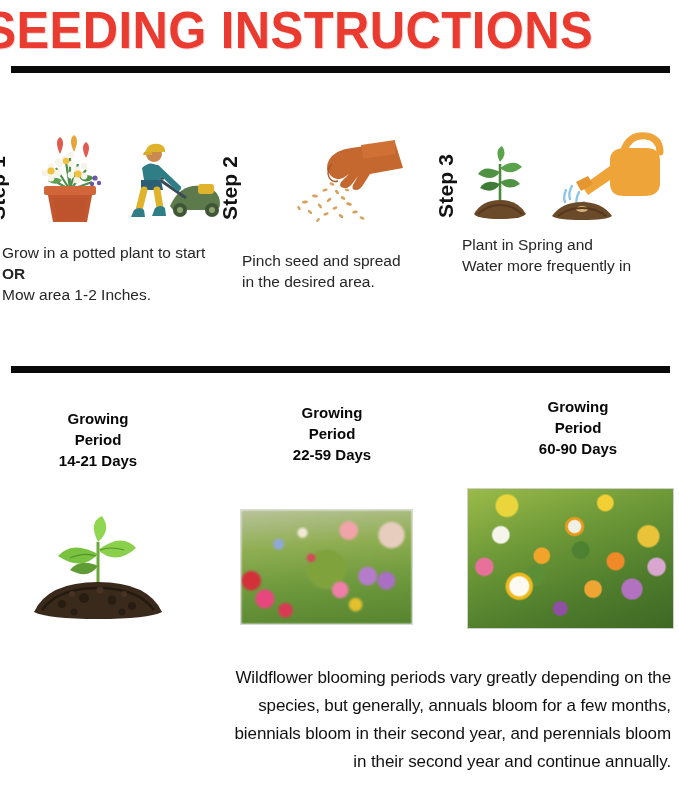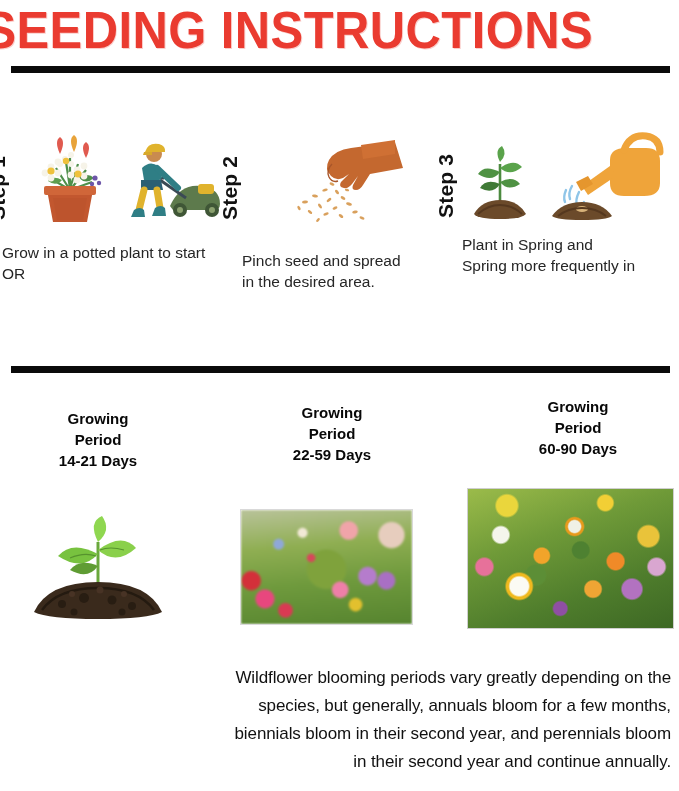--- a/index.html
+++ b/index.html
@@ -93,21 +93,21 @@
   .step-caption {
     margin-top: 14px;
     font-size: 15.5px;
     line-height: 21px;
     color: #262626;
     font-weight: 400;
   }
   .step-1 .step-caption { padding: 0 2px; }
   .step-2 .step-caption { padding: 0 6px; margin-top: 22px; }
   .step-3 .step-caption { padding: 0 18px; margin-top: 6px; }
-  .step-caption b { font-weight: 400; }
+  .step-caption b { font-weight: 700; }
 
   
   .periods {
     position: absolute;
     left: 0;
     top: 398px;
     width: 546px;
     height: 80px;
   }
   .period {
@@ -276,20 +276,21 @@
 
           <path d="M10 82 q6 -4 10 0 l1 7 h-14Z" fill="#2f7e85"></path>
           <path d="M31 80 q6 -4 10 0 l1 8 h-14Z" fill="#2f7e85"></path>
         </svg>
       </span>
     </div>
 
     <div class="step-caption">
       <div>Grow in a potted plant to start</div>
       <div><b>OR</b></div>
+      <div>Mow area 1-2 Inches.</div>
     </div>
   </div>
 
   <div class="step step-2">
     <div class="step-art">
       <div class="step-label">Step 2</div>
 
       <span>
         <svg width="130" height="104" viewBox="0 0 130 104">
 
@@ -364,21 +365,21 @@
 
           <path d="M6 92 q10 -14 30 -14 q20 0 30 14 q-5 4 -30 4 q-25 0 -30 -4Z" fill="#6b4a2a"></path>
           <ellipse cx="36" cy="85" rx="6" ry="3" fill="#d8b37a"></ellipse>
           <path d="M12 92 q10 -8 24 -8 q14 0 24 8" fill="none" stroke="#55381f" stroke-width="2"></path>
         </svg>
       </span>
     </div>
 
     <div class="step-caption">
       <div>Plant in Spring and</div>
-      <div>Spring more frequently in</div>
+      <div>Water more frequently in</div>
     </div>
   </div>
 </div>
 
 <div class="rule mid"></div>
 
 <div class="periods">
   <div class="period period-1">
     <div>Growing</div>
     <div>Period</div>

